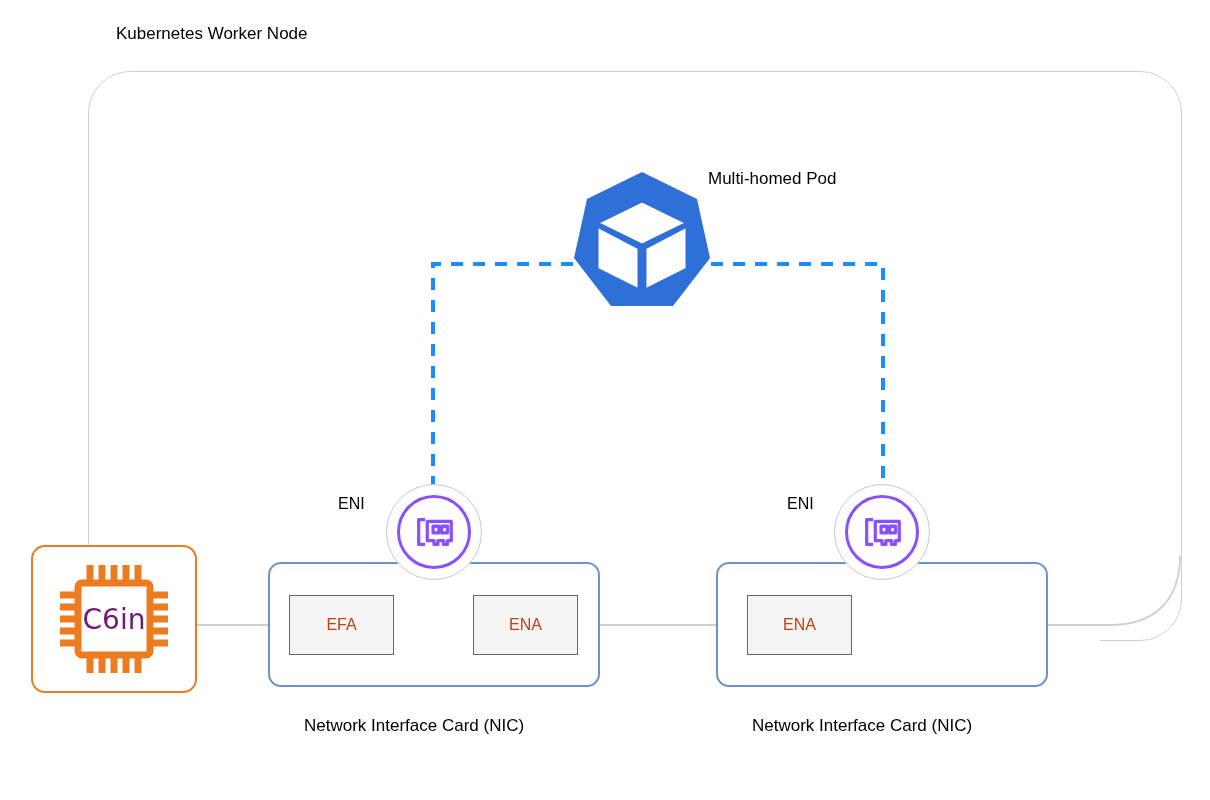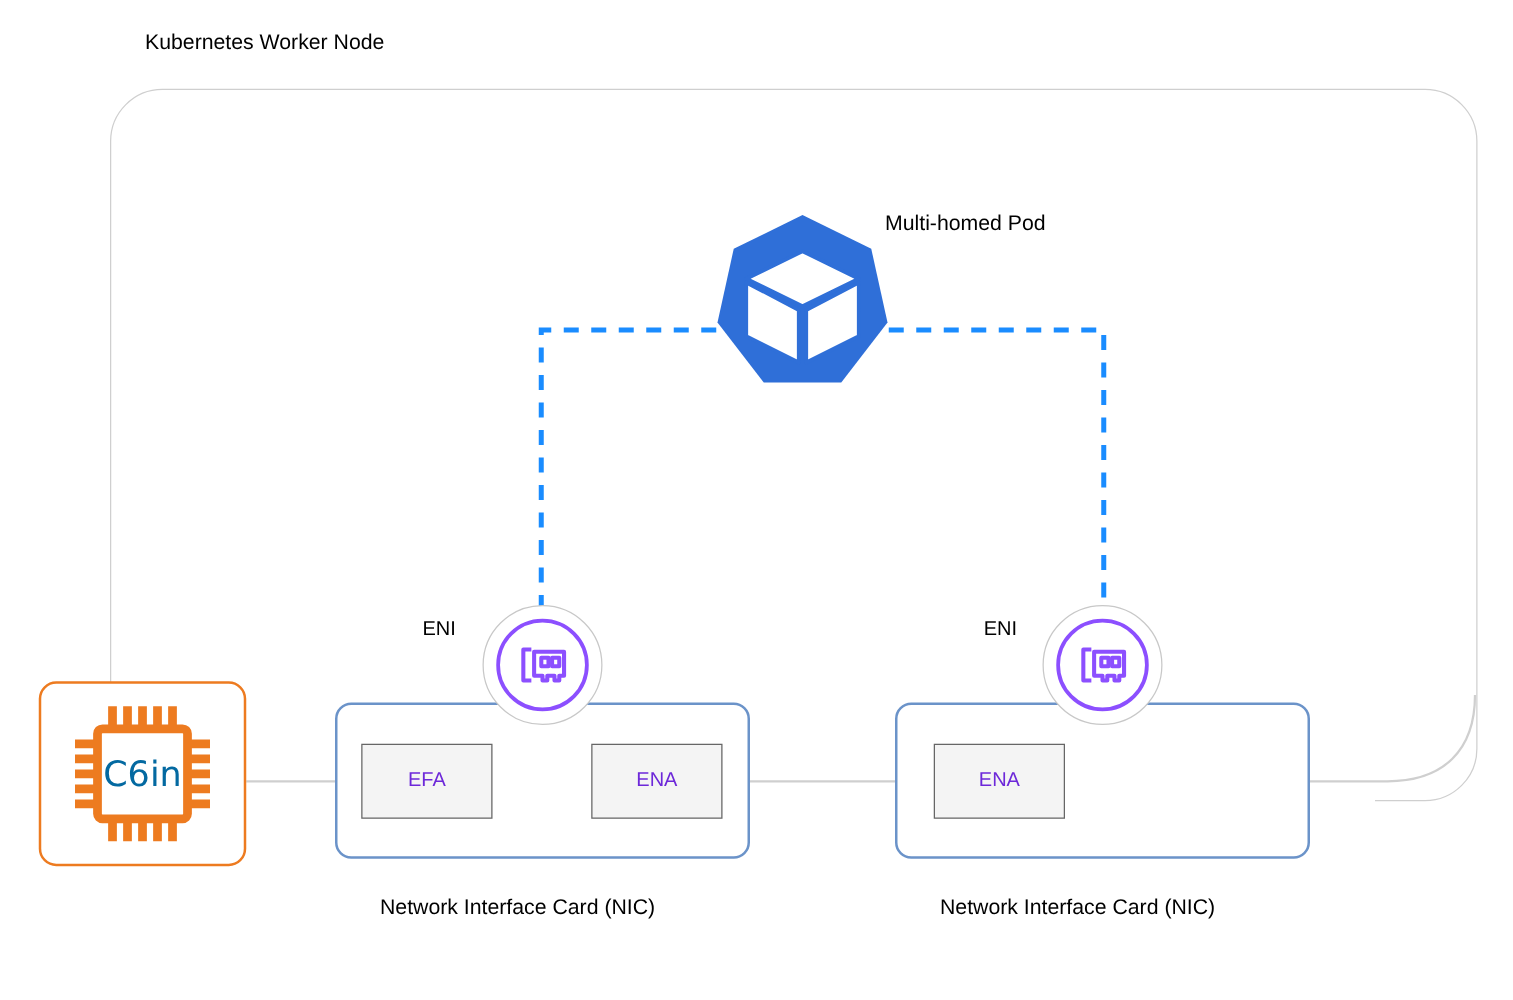--- a/index.html
+++ b/index.html
@@ -82,21 +82,21 @@
   #c6in-chip-icon { width: 120px; height: 120px; display:block; }
   #c6in-text {
     position: absolute;
     left: 31px;
     top: 545px;
     width: 166px;
     height: 148px;
     display: flex;
     align-items: center;
     justify-content: center;
-    color: #0369a1;
+    color: #701a75;
     font-size: 28px;
     font-family: "DejaVu Sans", sans-serif;
     pointer-events: none;
   }
 
   
   .nic-card {
     position: absolute;
     top: 562px;
     height: 125px;
@@ -110,21 +110,21 @@
   .nic-sub {
     position: absolute;
     top: 595px;
     width: 105px;
     height: 60px;
     border: 1.6px solid #666666;
     background: #f4f4f4;
     display: flex;
     align-items: center;
     justify-content: center;
-    color: #6d28d9;
+    color: #c2410c;
     font-size: 16px;
     font-family: "Liberation Sans", sans-serif;
   }
   #nic-left-efa { left: 289px; }
   #nic-left-ena { left: 473px; }
   #nic-right-ena { left: 747px; }
 
   
   .eni-node {
     position: absolute;

